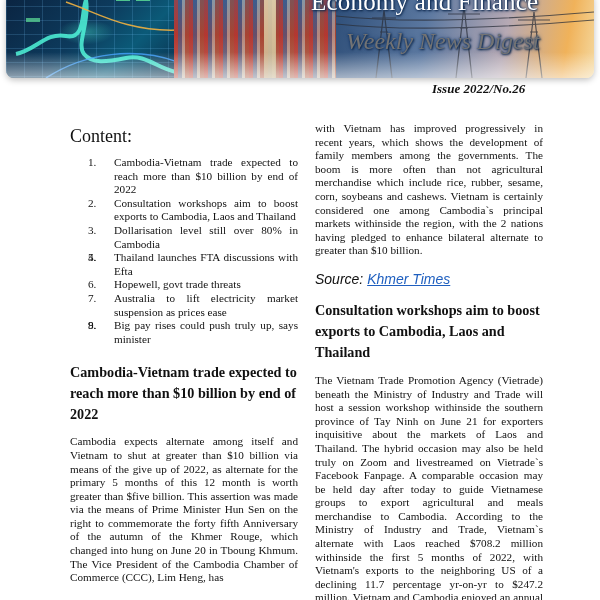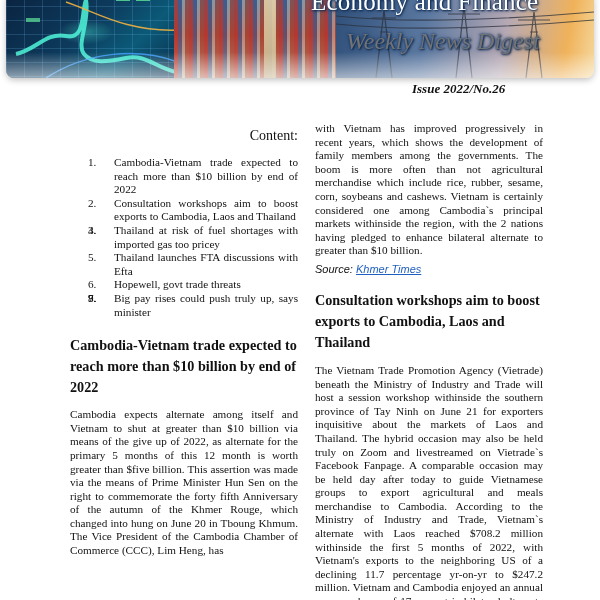--- a/index.html
+++ b/index.html
@@ -55,55 +55,55 @@
     }
     .banner-subtitle {
       position: absolute; left: 320px; top: 36px; width: 260px;
       font-family: "Liberation Serif", serif; font-style: italic; font-size: 24px; color: #737373;
       text-shadow: 0 0 4px #1b3d6b, 0 0 2px #1b3d6b, 1px 1px 2px #0a1e3a;
       white-space: nowrap;
       margin-left: 20px;
     }
 
     .issue {
-      position: absolute; left: 412px; top: 81px;
+      position: absolute; left: 432px; top: 81px;
       font-family: "Liberation Serif", serif; font-style: italic; font-weight: bold;
       font-size: 13px; color: #111;
     }
 
     
     .col {
       position: absolute; top: 128px; width: 228px;
       font-size: 11.2px; line-height: 13.6px; text-align: justify;
     }
     .col-left { left: 70px; }
     .col-right { left: 315px; top: 122px; }
 
     .content-heading {
-      font-size: 14px; line-height: 16px; margin-bottom: 12px; text-align: right;
+      font-size: 18px; line-height: 16px; margin-bottom: 12px; text-align: left;
     }
     ol.toc {
       list-style: none; margin-left: 18px; counter-reset: toc;
     }
     ol.toc li {
       position: relative; padding-left: 26px; margin-bottom: 0; text-align: justify;
     }
     ol.toc li .num {
       position: absolute; left: 0; top: 0; width: 20px; text-align: left;
     }
 
     .article-heading {
       font-size: 14.2px; line-height: 21px; text-align: left;
       margin-top: 16px; margin-bottom: 10px;
     }
     .article-body { text-align: justify; }
 
     .source {
       font-family: "Liberation Sans", "DejaVu Sans", sans-serif; font-style: italic;
-      font-size: 11px; line-height: 12px; margin-top: 5px;
+      font-size: 14px; line-height: 12px; margin-top: 15px;
     }
     .source a { color: #1f5fbf; text-decoration: underline; }
 
     .col-right .article-heading { margin-top: 15px; margin-bottom: 11px; }
   </style>
 </head>
 <body>
 
 <div class="banner">
   <div class="panel panel-finance">
@@ -134,25 +134,25 @@
   <div class="banner-subtitle">Weekly News Digest</div>
 </div>
 
 <div class="issue">Issue 2022/No.26</div>
 
 <div class="col col-left">
   <div class="content-heading">Content:</div>
   <ol class="toc">
     <li><span class="num">1.</span><span>Cambodia-Vietnam trade expected to reach more than $10 billion by end of 2022</span></li>
     <li><span class="num">2.</span><span>Consultation workshops aim to boost exports to Cambodia, Laos and Thailand</span></li>
-    <li><span class="num">3.</span></li>
-    <li><span class="num">4.</span><span>Thailand at risk of fuel shortages with imported gas too pricey</span></li>
+    <li><span class="num">3.</span><span>Dollarisation level still over 80% in Cambodia</span></li>
+    <li><span class="num">4.</span></li>
     <li><span class="num">5.</span><span>Thailand launches FTA discussions with Efta</span></li>
     <li><span class="num">6.</span><span>Hopewell, govt trade threats</span></li>
-    <li><span class="num">7.</span></li>
+    <li><span class="num">7.</span><span>Australia to lift electricity market suspension as prices ease</span></li>
     <li><span class="num">8.</span></li>
     <li><span class="num">9.</span><span>Big pay rises could push truly up, says minister</span></li>
   </ol>
 
   <h2 class="article-heading">Cambodia-Vietnam trade expected to reach more than $10 billion by end of 2022</h2>
   <p class="article-body">Cambodia expects alternate among itself and Vietnam to shut at greater than $10 billion via means of the give up of 2022, as alternate for the primary 5 months of this 12 month is worth greater than $five billion. This assertion was made via the means of Prime Minister Hun Sen on the right to commemorate the forty fifth Anniversary of the autumn of the Khmer Rouge, which changed into hung on June 20 in Tboung Khmum. The Vice President of the Cambodia Chamber of Commerce (CCC), Lim Heng, has</p>
 </div>
 
 <div class="col col-right">
   <p class="article-body">with Vietnam has improved progressively in recent years, which shows the development of family members among the governments. The boom is more often than not agricultural merchandise which include rice, rubber, sesame, corn, soybeans and cashews. Vietnam is certainly considered one among Cambodia`s principal markets withinside the region, with the 2 nations having pledged to enhance bilateral alternate to greater than $10 billion.</p>

